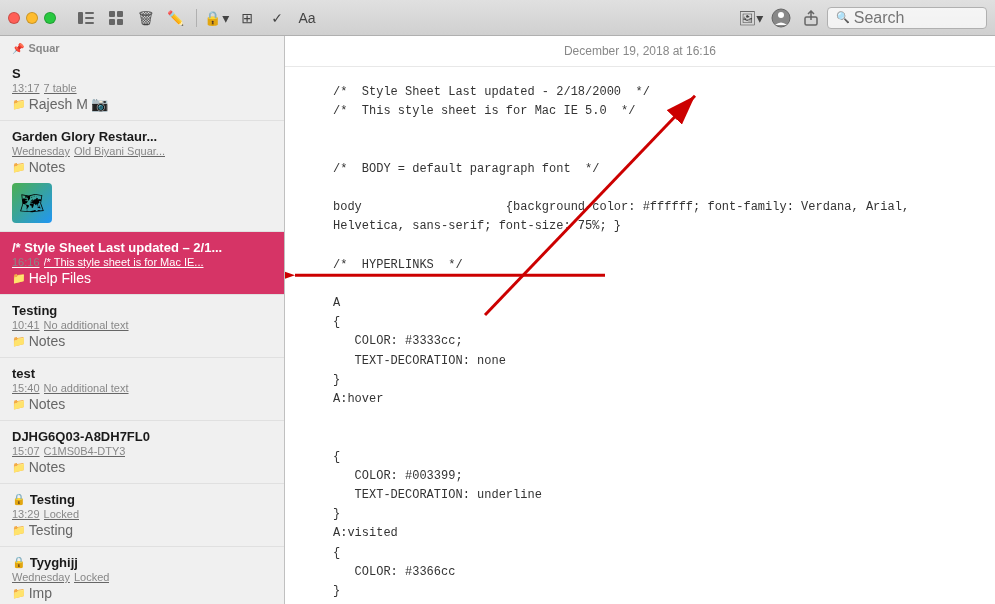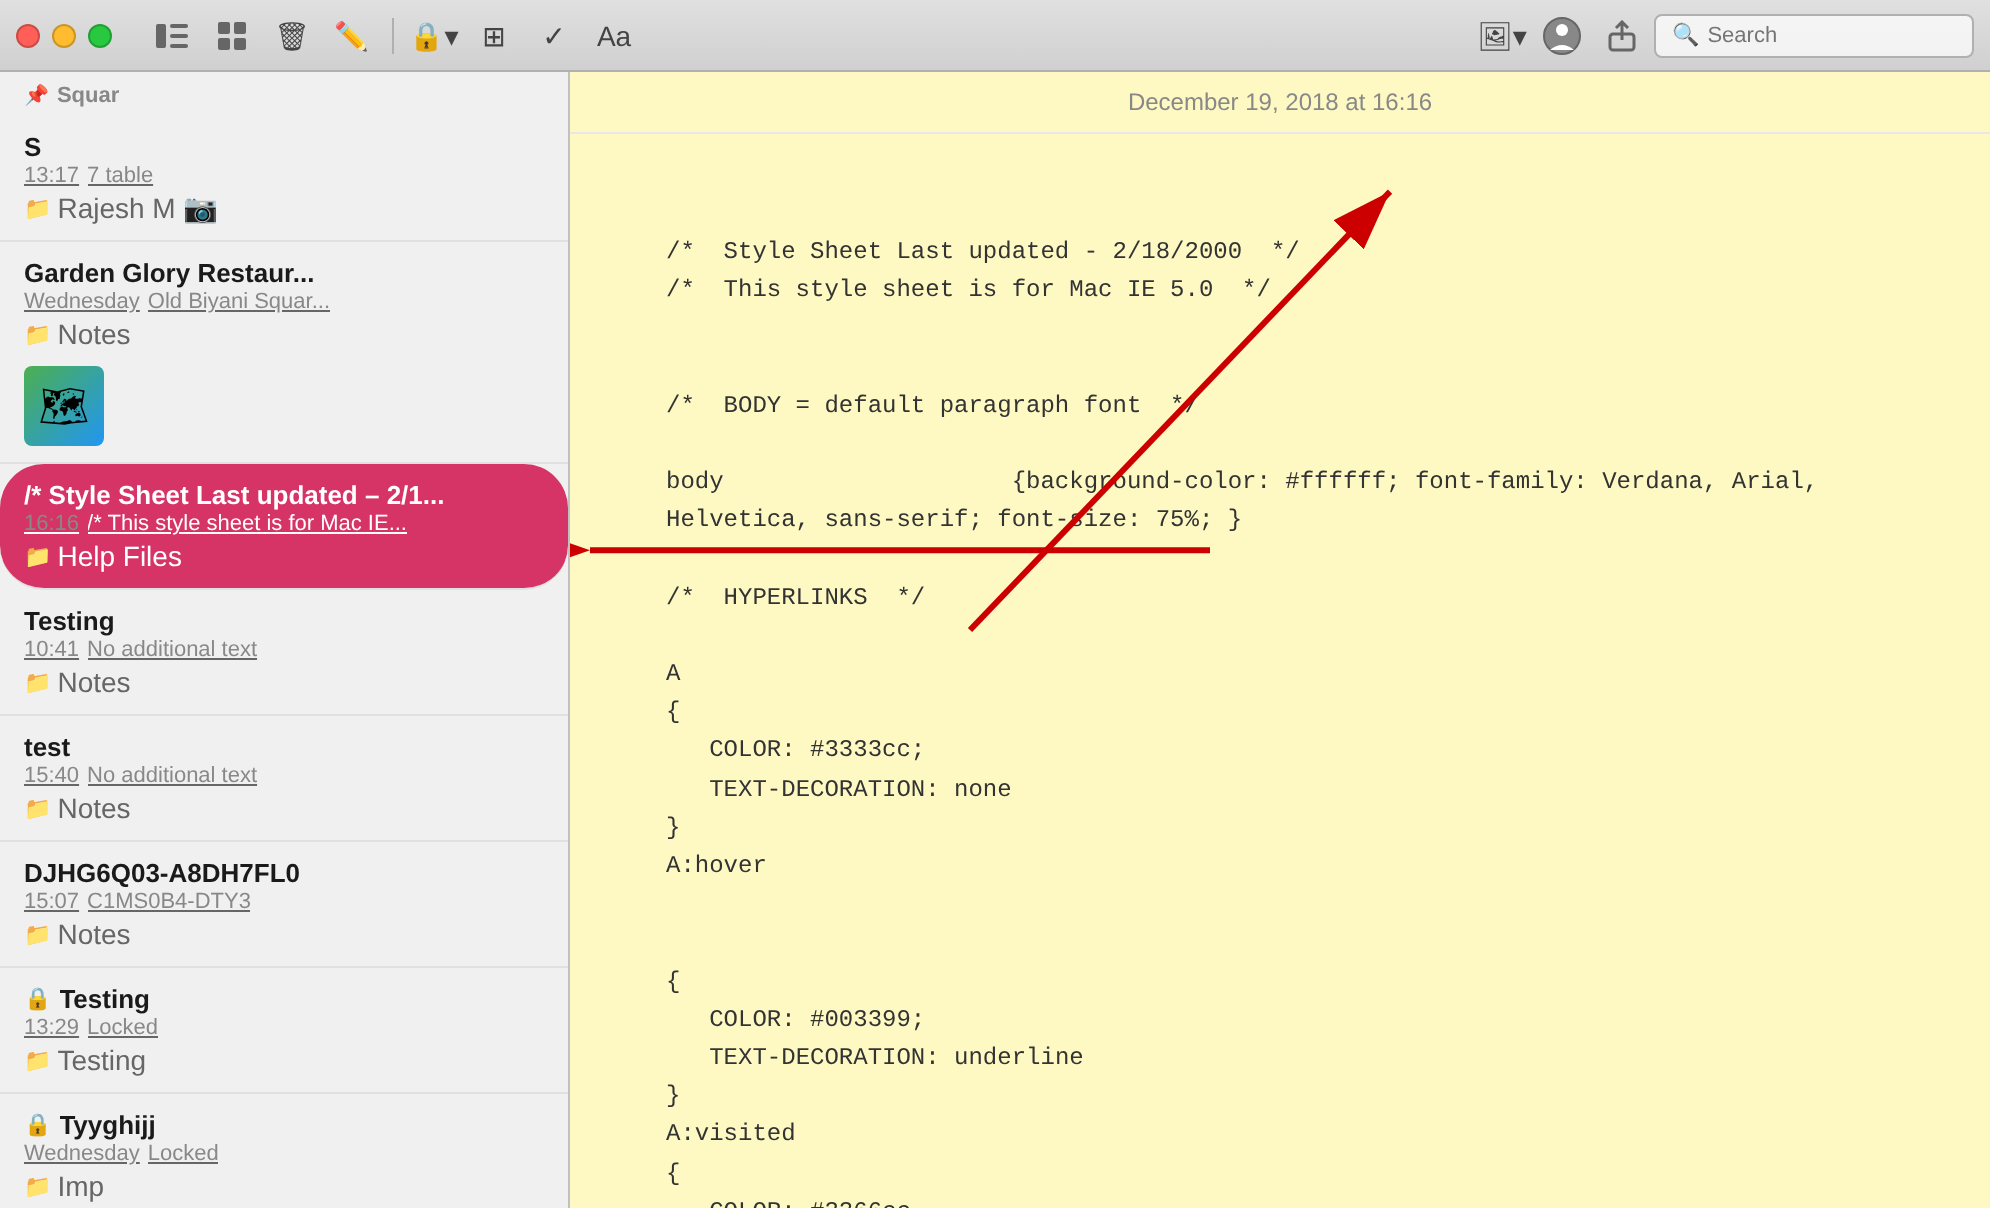--- a/index.html
+++ b/index.html
@@ -72,21 +72,21 @@
       border-radius: 4px;
       padding: 2px 8px;
       width: 160px;
       height: 22px;
       gap: 4px;
     }
     .search-bar input {
       border: none;
       background: transparent;
       outline: none;
-      font-size: 11px;
+      font-size: 16px;
       color: #333;
       width: 100%;
     }
     .search-icon-small { color: #888; font-size: 11px; }
 
     
     .main-container {
       display: flex;
       flex: 1;
       overflow: hidden;
@@ -112,21 +112,20 @@
     }
     .pin-icon { font-size: 10px; }
 
     .note-item {
       padding: 8px 12px;
       border-bottom: 1px solid #e0e0e0;
       cursor: pointer;
     }
     .note-item.active {
       background: #d63466;
-      border-radius: 22px;
     }
     .note-item.active .note-title,
     .note-item.active .note-meta,
     .note-item.active .note-folder,
     .note-item.active .note-preview { color: white !important; }
     .note-item.active .folder-icon { color: white !important; }
 
     .note-title {
       font-size: 13px;
       font-weight: 600;
@@ -176,26 +175,25 @@
       align-items: flex-start;
       gap: 8px;
       flex-direction: column;
     }
     .note-item-content { flex: 1; overflow: hidden; }
     .lock-icon { font-size: 11px; color: #888; }
 
     
     .content-area {
       flex: 1;
-      background: #fef9c3;
+      background: #ffffff;
       overflow: hidden;
       display: flex;
       flex-direction: column;
       position: relative;
-      gap: 34px;
     }
 
     .content-header {
       padding: 8px 16px;
       text-align: center;
       color: #888;
       font-size: 12px;
       border-bottom: 1px solid #e8e8e8;
       flex-shrink: 0;
     }

